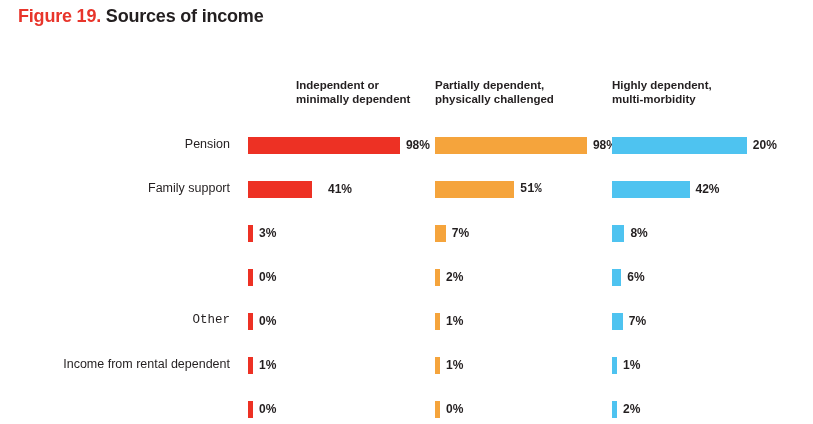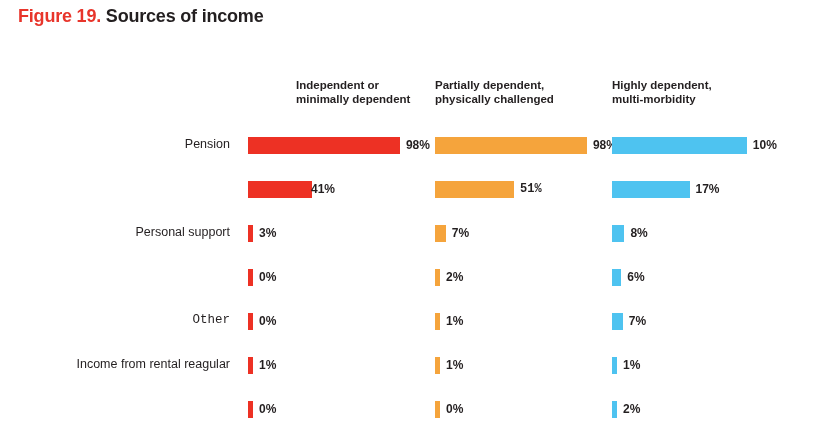--- a/index.html
+++ b/index.html
@@ -99,48 +99,48 @@
       <div class="col-header" style="left: 612px; top: 18px; width: 175px;">Highly dependent,
 multi-morbidity</div>
       <div class="col-header" style="left: 435px; top: 18px; width: 175px;">Partially dependent,
 physically challenged</div>
       <div class="row-label" style="top: 76px; right: 583px;">Pension</div>
       <div class="bar" style="left: 248px; top: 77px; width: 151.9px; background: rgb(237, 49, 36);"></div>
       <div class="bar-value" style="left: 405.9px; top: 77px;">98%</div>
       <div class="bar" style="left: 435px; top: 77px; width: 151.9px; background: rgb(245, 164, 60);"></div>
       <div class="bar-value" style="left: 592.9px; top: 77px;">98%</div>
       <div class="bar" style="left: 612px; top: 77px; width: 134.85px; background: rgb(78, 195, 240);"></div>
-      <div class="bar-value" style="left: 752.85px; top: 77px;">10%</div>
+      <div class="bar-value" style="left: 752.85px; top: 77px;">20%</div>
+      <div class="row-label" style="top: 120px; right: 583px;">Family support</div>
       <div class="bar" style="left: 248px; top: 121px; width: 63.55px; background: rgb(237, 49, 36);"></div>
-      <div class="bar-value" style="left: 311px; top: 121px;">41%</div>
+      <div class="bar-value" style="left: 328px; top: 121px;">41%</div>
       <div class="bar" style="left: 435px; top: 121px; width: 79.05px; background: rgb(245, 164, 60);"></div>
       <div class="bar-value" style="left: 520.05px; top: 121px; font-family: Liberation Mono, monospace;">51%</div>
       <div class="bar" style="left: 612px; top: 121px; width: 77.5px; background: rgb(78, 195, 240);"></div>
-      <div class="bar-value" style="left: 695.5px; top: 121px;">17%</div>
-      <div class="row-label" style="top: 164px; right: 583px;">Personal support</div>
+      <div class="bar-value" style="left: 695.5px; top: 121px;">42%</div>
       <div class="bar" style="left: 248px; top: 165px; width: 5px; background: rgb(237, 49, 36);"></div>
       <div class="bar-value" style="left: 259px; top: 165px;">3%</div>
       <div class="bar" style="left: 435px; top: 165px; width: 10.85px; background: rgb(245, 164, 60);"></div>
       <div class="bar-value" style="left: 451.85px; top: 165px;">7%</div>
       <div class="bar" style="left: 612px; top: 165px; width: 12.4px; background: rgb(78, 195, 240);"></div>
       <div class="bar-value" style="left: 630.4px; top: 165px;">8%</div>
       <div class="bar" style="left: 248px; top: 209px; width: 5px; background: rgb(237, 49, 36);"></div>
       <div class="bar-value" style="left: 259px; top: 209px;">0%</div>
       <div class="bar" style="left: 435px; top: 209px; width: 5px; background: rgb(245, 164, 60);"></div>
       <div class="bar-value" style="left: 446px; top: 209px;">2%</div>
       <div class="bar" style="left: 612px; top: 209px; width: 9.3px; background: rgb(78, 195, 240);"></div>
       <div class="bar-value" style="left: 627.3px; top: 209px;">6%</div>
       <div class="row-label" style="top: 252px; right: 583px; font-family: Liberation Mono, monospace;">Other</div>
       <div class="bar" style="left: 248px; top: 253px; width: 5px; background: rgb(237, 49, 36);"></div>
       <div class="bar-value" style="left: 259px; top: 253px;">0%</div>
       <div class="bar" style="left: 435px; top: 253px; width: 5px; background: rgb(245, 164, 60);"></div>
       <div class="bar-value" style="left: 446px; top: 253px;">1%</div>
       <div class="bar" style="left: 612px; top: 253px; width: 10.85px; background: rgb(78, 195, 240);"></div>
       <div class="bar-value" style="left: 628.85px; top: 253px;">7%</div>
-      <div class="row-label" style="top: 296px; right: 583px;">Income from rental reagular</div>
+      <div class="row-label" style="top: 296px; right: 583px;">Income from rental dependent</div>
       <div class="bar" style="left: 248px; top: 297px; width: 5px; background: rgb(237, 49, 36);"></div>
       <div class="bar-value" style="left: 259px; top: 297px;">1%</div>
       <div class="bar" style="left: 435px; top: 297px; width: 5px; background: rgb(245, 164, 60);"></div>
       <div class="bar-value" style="left: 446px; top: 297px;">1%</div>
       <div class="bar" style="left: 612px; top: 297px; width: 5px; background: rgb(78, 195, 240);"></div>
       <div class="bar-value" style="left: 623px; top: 297px;">1%</div>
       <div class="bar" style="left: 248px; top: 341px; width: 5px; background: rgb(237, 49, 36);"></div>
       <div class="bar-value" style="left: 259px; top: 341px;">0%</div>
       <div class="bar" style="left: 435px; top: 341px; width: 5px; background: rgb(245, 164, 60);"></div>
       <div class="bar-value" style="left: 446px; top: 341px;">0%</div>

